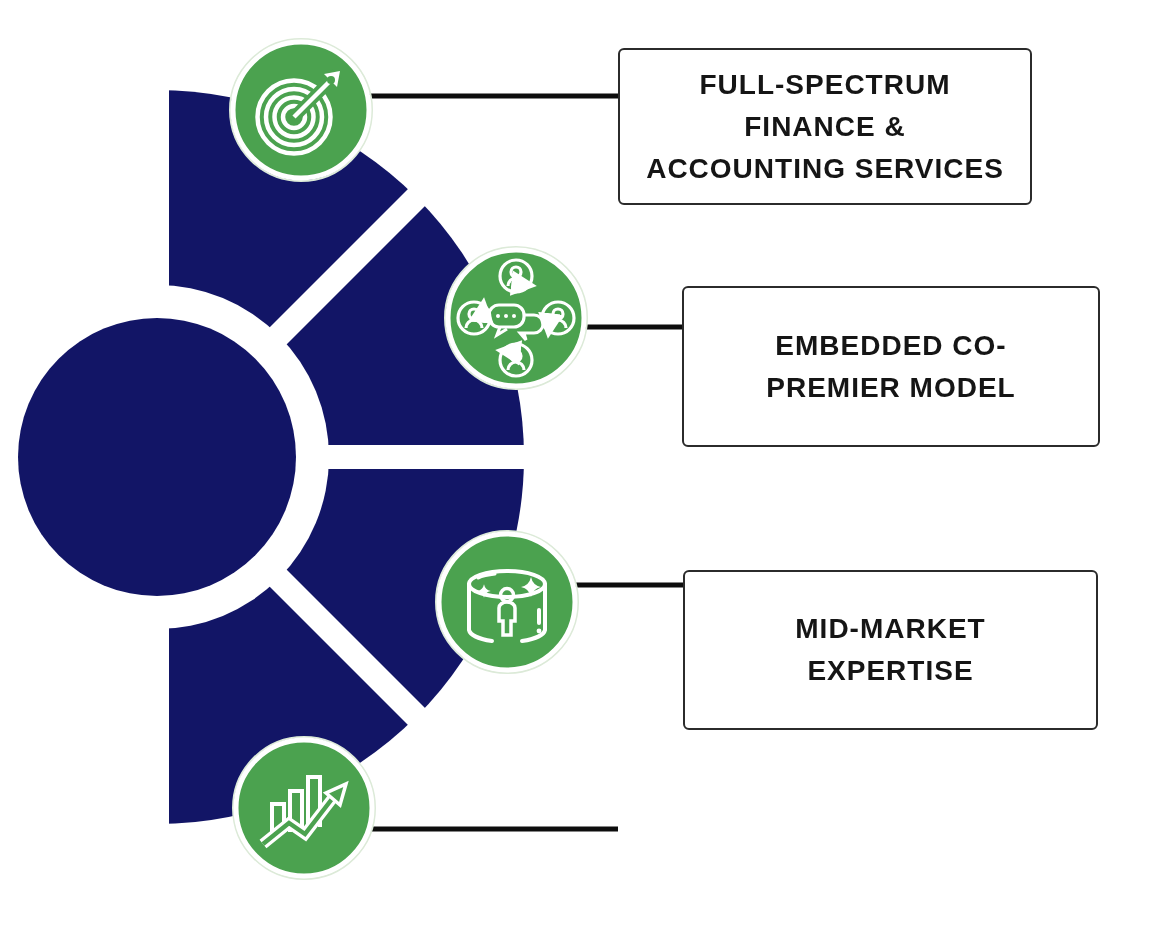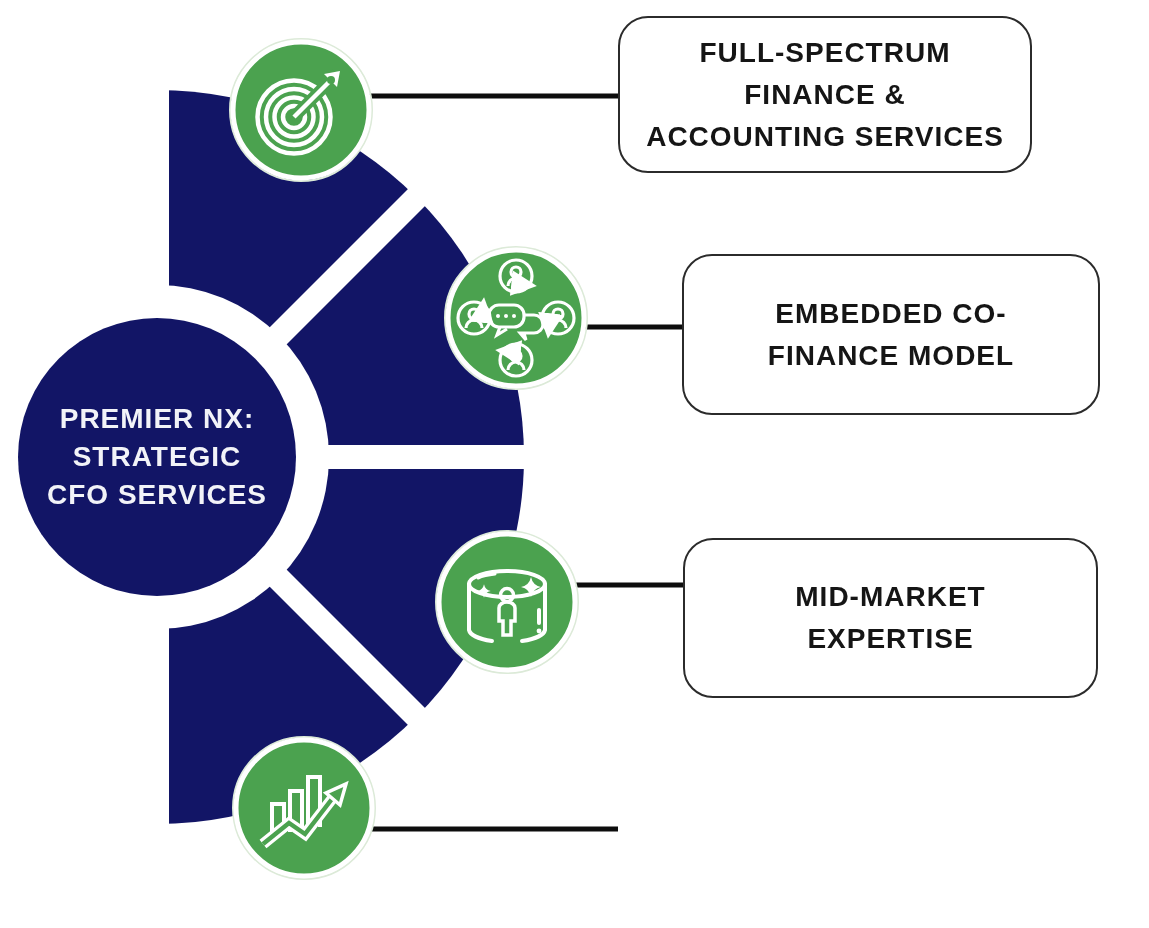--- a/index.html
+++ b/index.html
@@ -13,23 +13,23 @@
   .stage{position:relative;width:1149px;height:928px;background:var(--page-bg);}
   .stage svg{position:absolute;left:0;top:0;}
   .center-label{
     position:absolute;left:18px;top:318px;width:278px;height:278px;
     display:flex;align-items:center;justify-content:center;text-align:center;
     color:var(--center-text);font-weight:700;font-size:28px;line-height:38px;
     letter-spacing:1px;white-space:pre-line;border-radius:50%;
   }
   .label-box{
     position:absolute;background:var(--box-bg);border:2px solid var(--box-border);
-    border-radius:30px;display:flex;align-items:center;justify-content:center;
+    border-radius:6px;display:flex;align-items:center;justify-content:center;
     text-align:center;color:var(--box-text);font-weight:700;font-size:28px;
-    line-height:42px;letter-spacing:1px;white-space:pre-line;
+    line-height:42px;letter-spacing:1px;white-space:pre-line;margin-top:32px;
   }
   .box-1{left:618px;top:16px;width:414px;height:157px;}
   .box-2{left:682px;top:254px;width:418px;height:161px;}
   .box-3{left:683px;top:538px;width:415px;height:160px;}
   .box-4{left:618px;top:751px;width:419px;height:157px;}
 </style>
 </head>
 <body>
 
 <div class="stage">
@@ -160,31 +160,28 @@
         </g>
         <g>
           <path d="M-41,36 L-15,15 L1,26 L31,-13" fill="none" stroke="var(--icon-stroke)" stroke-width="11"></path>
           <path d="M-41,36 L-15,15 L1,26 L31,-13" fill="none" stroke="var(--green)" stroke-width="4.5"></path>
           <polygon points="42,-24 36,-3 22,-15" fill="var(--green)" stroke="var(--icon-stroke)" stroke-width="3.5"></polygon>
         </g>
       </g>
     </g>
   </svg>
 
-  <div class="center-label">PREMIER NX:
-STRATEGIC
-CFO SERVICES</div>
 
   <div class="label-box box-1">
     <span>FULL-SPECTRUM
 FINANCE &amp;
 ACCOUNTING SERVICES</span>
   </div>
   <div class="label-box box-2">
     <span>EMBEDDED CO-
-FINANCE MODEL</span>
+PREMIER MODEL</span>
   </div>
   <div class="label-box box-3">
     <span>MID-MARKET
 EXPERTISE</span>
   </div>
 
 </div>
 
 </body></html>

